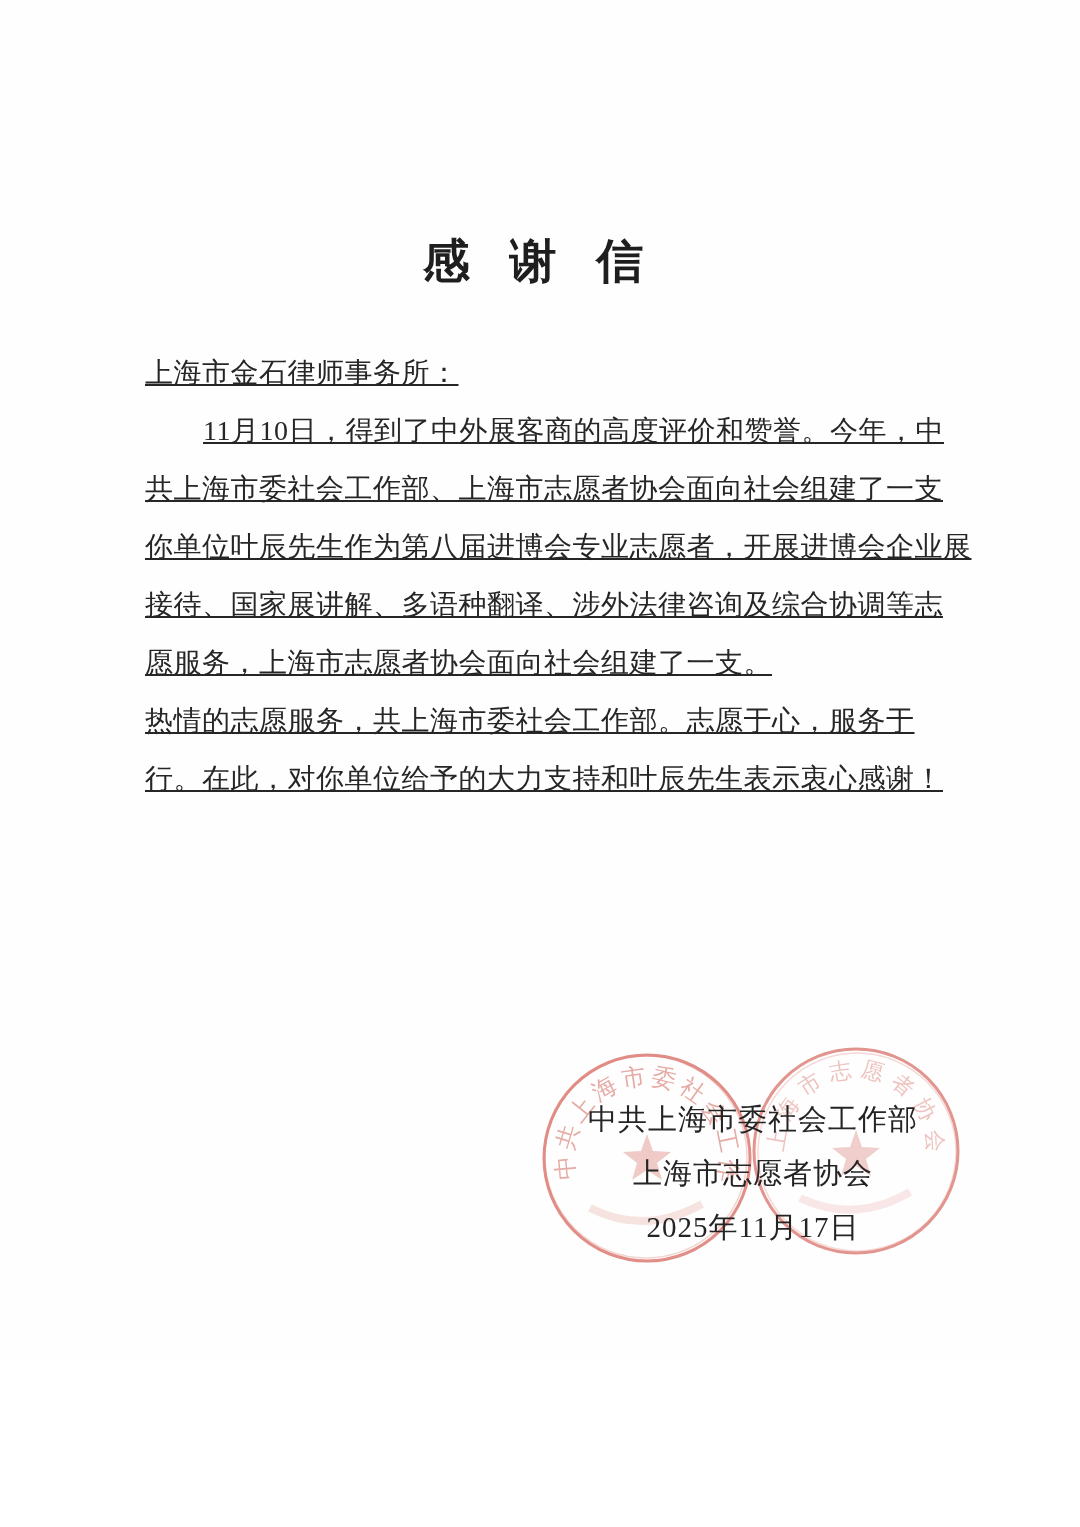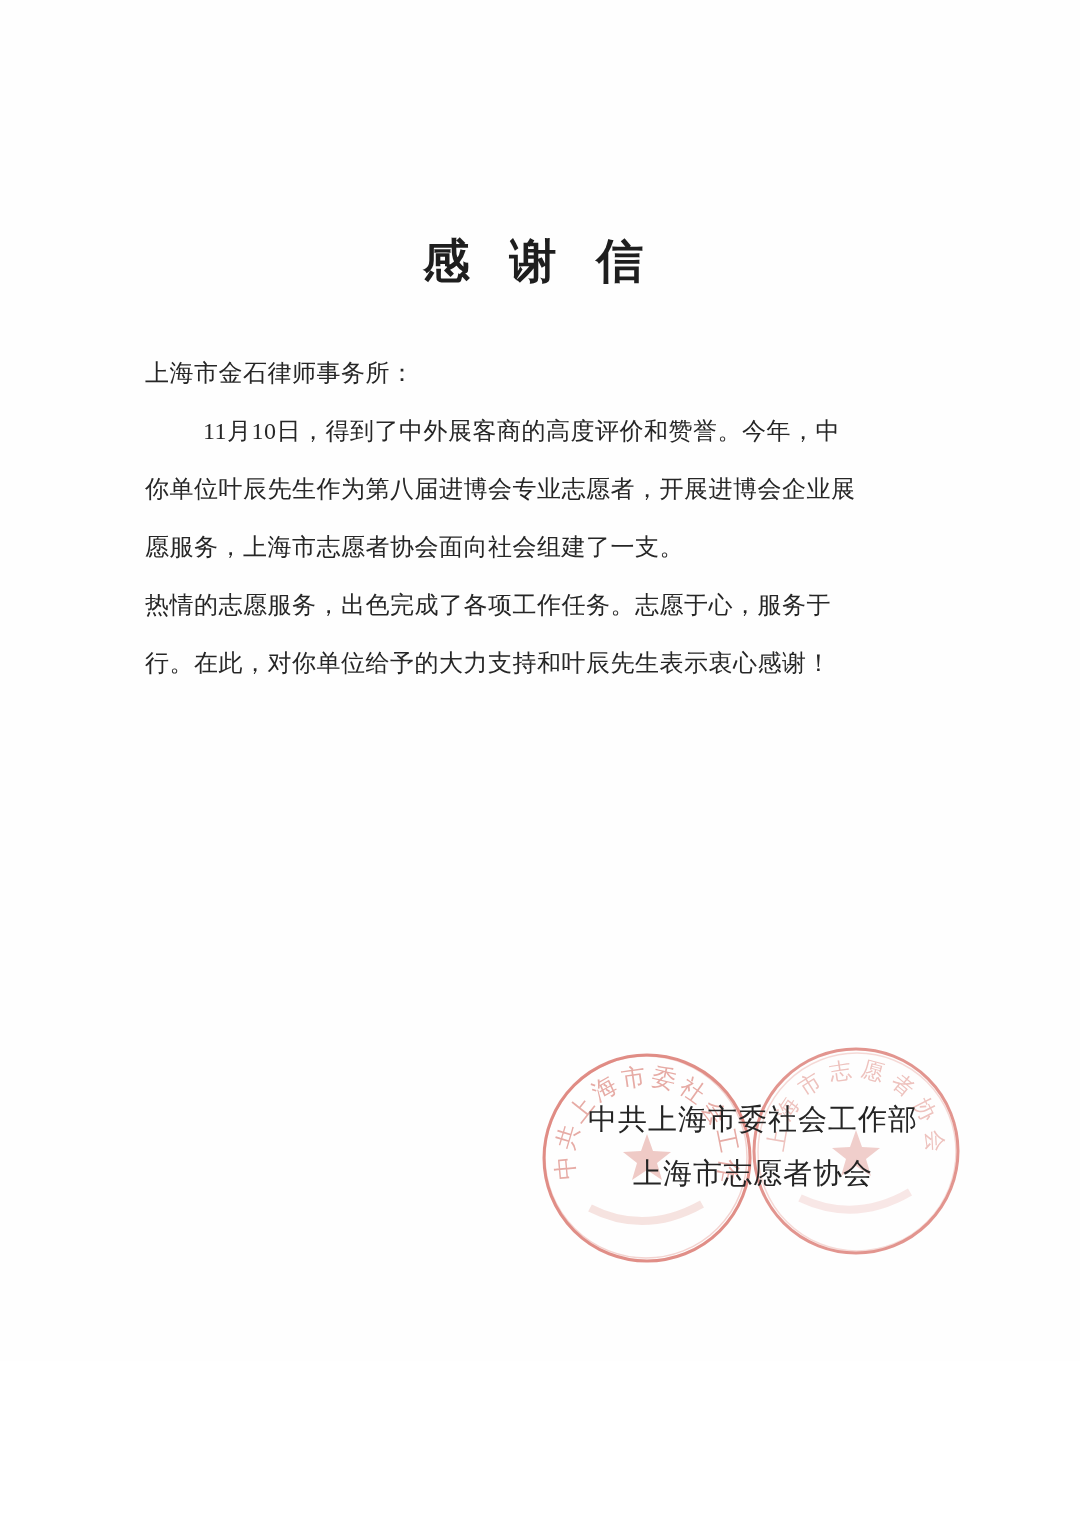--- a/index.html
+++ b/index.html
@@ -24,24 +24,25 @@
     letter-spacing:14px;
     color:#1e1e1e;
   }
   .body-block{
     position:absolute;
     top:344px;left:145px;width:810px;
   }
   .body-line{
     height:58px;
     line-height:58px;
-    font-size:24px;
+    font-size:28px;
     letter-spacing:0.5px;
     white-space:nowrap;
     color:#262626;
+    text-decoration:underline;
   }
   .indent{ text-indent:58px; }
   .signature-block{
     position:absolute;
     top:1092px;left:543px;width:420px;
     text-align:center;
     z-index:2;
   }
   .sig-line{
     height:54px;
@@ -65,23 +66,25 @@
 </head>
 <body>
 
 <div class="page">
 
   <div class="letter-title">感 谢 信</div>
 
   <div class="body-block">
     <div class="body-line">上海市金石律师事务所：</div>
     <div class="body-line indent">11月10日，得到了中外展客商的高度评价和赞誉。今年，中</div>
+    <div class="body-line">共上海市委社会工作部、上海市志愿者协会面向社会组建了一支</div>
     <div class="body-line">你单位叶辰先生作为第八届进博会专业志愿者，开展进博会企业展</div>
+    <div class="body-line">接待、国家展讲解、多语种翻译、涉外法律咨询及综合协调等志</div>
     <div class="body-line">愿服务，上海市志愿者协会面向社会组建了一支。</div>
-    <div class="body-line">热情的志愿服务，出色完成了各项工作任务。志愿于心，服务于</div>
+    <div class="body-line">热情的志愿服务，共上海市委社会工作部。志愿于心，服务于</div>
     <div class="body-line">行。在此，对你单位给予的大力支持和叶辰先生表示衷心感谢！</div>
   </div>
 
   <svg class="stamps" viewBox="0 0 430 236" xmlns="http://www.w3.org/2000/svg">
     <defs>
       <path id="leftArc" d="M 45 152 A 74 74 0 1 1 179 152" fill="none"></path>
       <path id="rightArc" d="M 256 142 A 72 72 0 1 1 386 142" fill="none"></path>
     </defs>
 
     <g>
@@ -101,15 +104,16 @@
         <textPath href="#rightArc" startOffset="10%">上海市志愿者协会</textPath>
       </text>
       <path d="M321 92 l6 17 18 1 -14 11 5 17 -15 -10 -15 10 5 -17 -14 -11 18 -1 z" fill="#d8766c" opacity="0.35"></path>
       <path d="M265 160 q55 26 110 -6" fill="none" stroke="#db8278" stroke-width="8" opacity="0.18"></path>
     </g>
   </svg>
 
   <div class="signature-block">
     <div class="sig-line">中共上海市委社会工作部</div>
     <div class="sig-line">上海市志愿者协会</div>
+    <div class="sig-line">2025年11月17日</div>
   </div>
 
 </div>
 
 </body></html>

